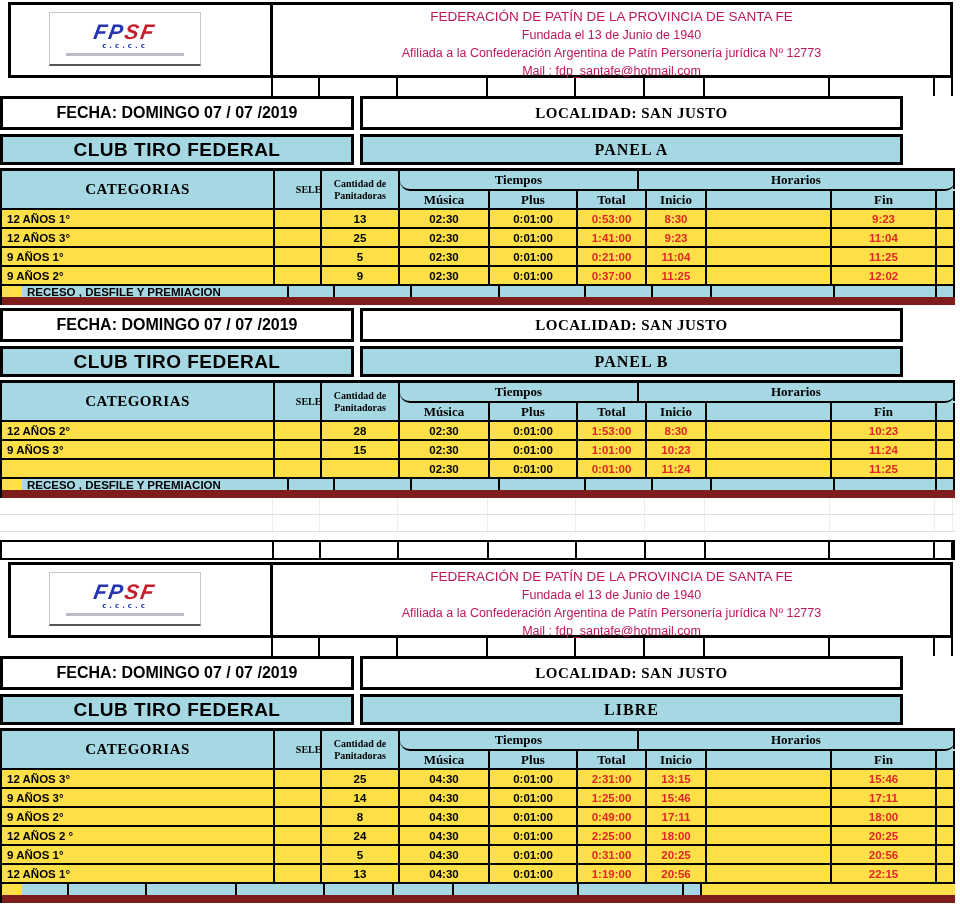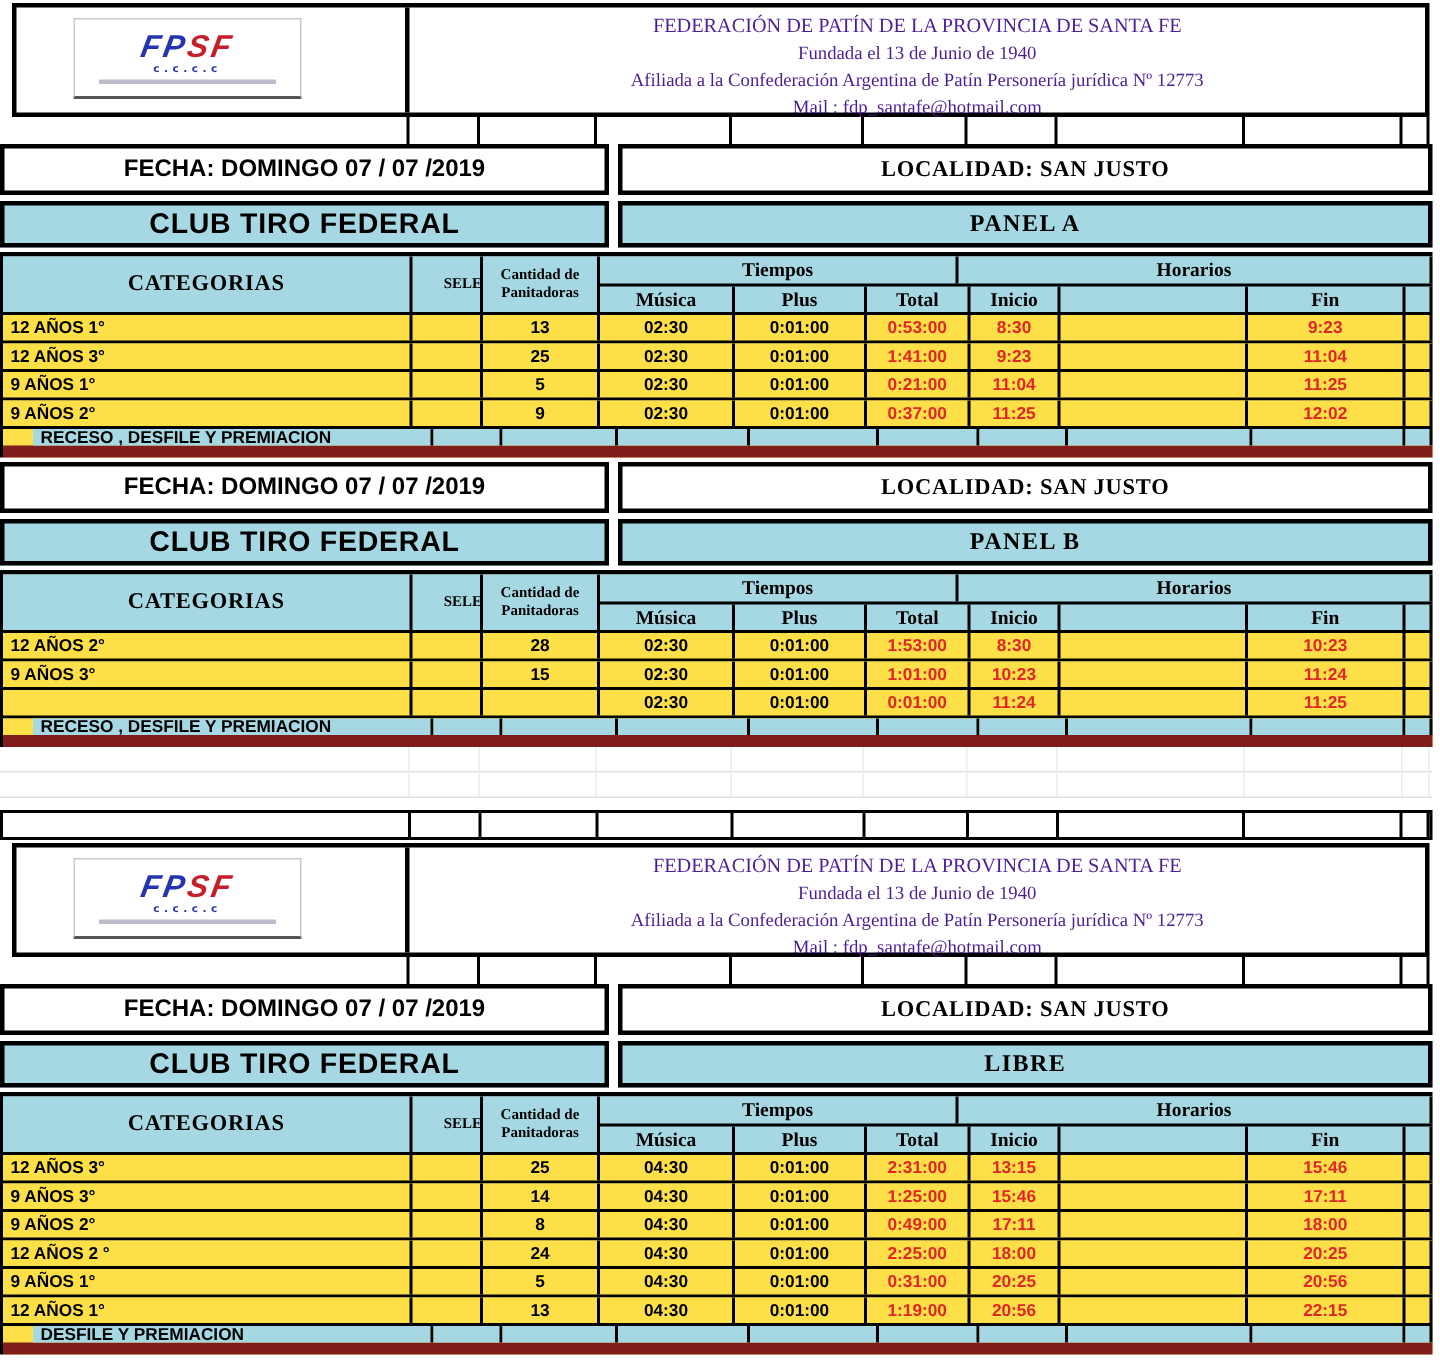--- a/index.html
+++ b/index.html
@@ -10,53 +10,53 @@
   
   .lh { margin:2px 0 0 8px; width:945px; height:76px; border:3px solid #000; display:flex; background:#fff; }
   .lh-logo { width:262px; border-right:3px solid #000; position:relative; }
   .logo-box { position:absolute; left:38px; top:7px; width:152px; height:54px; background:#fff;
               border:1px solid #c9c9c9; border-bottom:2px solid #555;
               display:flex; flex-direction:column; align-items:center; justify-content:center; }
   .logo-main { font:italic 900 21px "Liberation Sans",sans-serif; letter-spacing:2px; transform:skewX(-10deg); line-height:20px; }
   .logo-fp { color:#2433b0; } .logo-sf { color:#c41f2a; }
   .logo-sub { font:bold 7px "DejaVu Sans",sans-serif; letter-spacing:3px; color:#2433b0; margin-top:0; }
   .logo-tag { width:118px; height:3px; background:#bcbccd; margin-top:3px; }
-  .lh-text { flex:1; text-align:center; font-family:Liberation Serif, serif; color:#4c1d95; padding-top:2px; }
+  .lh-text { flex:1; text-align:center; font-family:Liberation Sans, sans-serif; color:#be185d; padding-top:2px; }
   .lh-l1 { font-size:13.5px; line-height:19px; }
   .lh-l  { font-size:12.5px; line-height:18px; }
 
   
   .thinrow { width:955px; height:18px; display:flex; }
   .thinrow div { height:100%; border-right:2px solid #000; }
 
   
   .w-cat{width:273px}.w-sel{width:47px}.w-cant{width:78px}.w-mus{width:90px}.w-plus{width:88px}
   .w-tot{width:69px}.w-ini{width:60px}.w-blank{width:125px}.w-fin{width:105px}.w-sliv{width:18px}
 
   
   .boxrow { display:flex; width:955px; }
-  .bleft  { width:406px; border:3px solid #000; text-align:center; background:#fff; }
+  .bleft  { width:354px; border:3px solid #000; text-align:center; background:#fff; }
   .brght  { width:543px; margin-left:6px; border:3px solid #000; text-align:center; background:#fff; }
   .frow { margin-top:0; } .frow .bleft,.frow .brght { height:34px; line-height:28px; }
   .fecha-l { font:bold 16px "Liberation Sans",sans-serif; }
   .fecha-r { font:bold 15px "Liberation Serif",serif; letter-spacing:.5px; }
   .crow { margin-top:4px; } .crow .bleft,.crow .brght { height:31px; line-height:25px; background:#a6d8e3; }
   .club-l { font:bold 19px "Liberation Sans",sans-serif; letter-spacing:.5px; }
   .club-r { font:bold 16px "Liberation Serif",serif; letter-spacing:1px; }
 
   
   .grid { width:955px; margin-top:3px; border-left:2px solid #000; border-top:3px solid #000; }
   .band { display:flex; background:#a6d8e3; border-bottom:2px solid #000; height:39px; }
   .hc { border-right:2px solid #000; display:flex; align-items:center; justify-content:center;
         font-family:"Liberation Serif",serif; font-weight:bold; text-align:center; }
   .hc-cat { font-size:15px; letter-spacing:.5px; }
   .hc-sel { font-size:10px; overflow:hidden; white-space:nowrap;padding-left:40px; }
   .hc-cant { font-size:10px; line-height:11.5px; flex-direction:column;justify-content:center; }
   .band-right { width:555px; display:flex; flex-direction:column; }
-  .band-top { display:flex; height:20px; border-bottom:2px solid #000; }
+  .band-top { display:flex; height:20px; border-bottom:2px solid #000;border-radius:10px; }
   .band-top .hc { font-size:13px; }
   .band-bot { display:flex; flex:1; }
   .band-bot .hc { font-size:13px; }
   .w-tiempos { width:247px; } .w-horarios { width:327px; }
 
   .r { display:flex; height:19px; border-bottom:2px solid #000; background:#fde047; }
   .r .c { border-right:2px solid #000; display:flex; align-items:center; justify-content:center;
           font:bold 11.5px "Liberation Sans",sans-serif; overflow:hidden; }
   .c-cat { justify-content:flex-start !important; padding-left:5px; }
   .red { color:#e02626; }
@@ -450,21 +450,20 @@
         <div class="c w-cant">13</div>
         <div class="c w-mus">04:30</div>
         <div class="c w-plus">0:01:00</div>
         <div class="c w-tot red">1:19:00</div>
         <div class="c w-ini red">20:56</div>
         <div class="c w-blank"></div>
         <div class="c w-fin red">22:15</div>
         <div class="c w-sliv"></div>
       </div>
       <div class="r foot">
-        <div class="c c-cat w-cat">DESFILE Y PREMIACION</div>
         <div class="c w-sel"></div>
           <div class="c w-cant"></div>
           <div class="c w-mus"></div>
           <div class="c w-plus"></div>
           <div class="c w-tot"></div>
           <div class="c w-ini"></div>
           <div class="c w-blank"></div>
           <div class="c w-fin"></div>
           <div class="c w-sliv"></div>
       </div>

